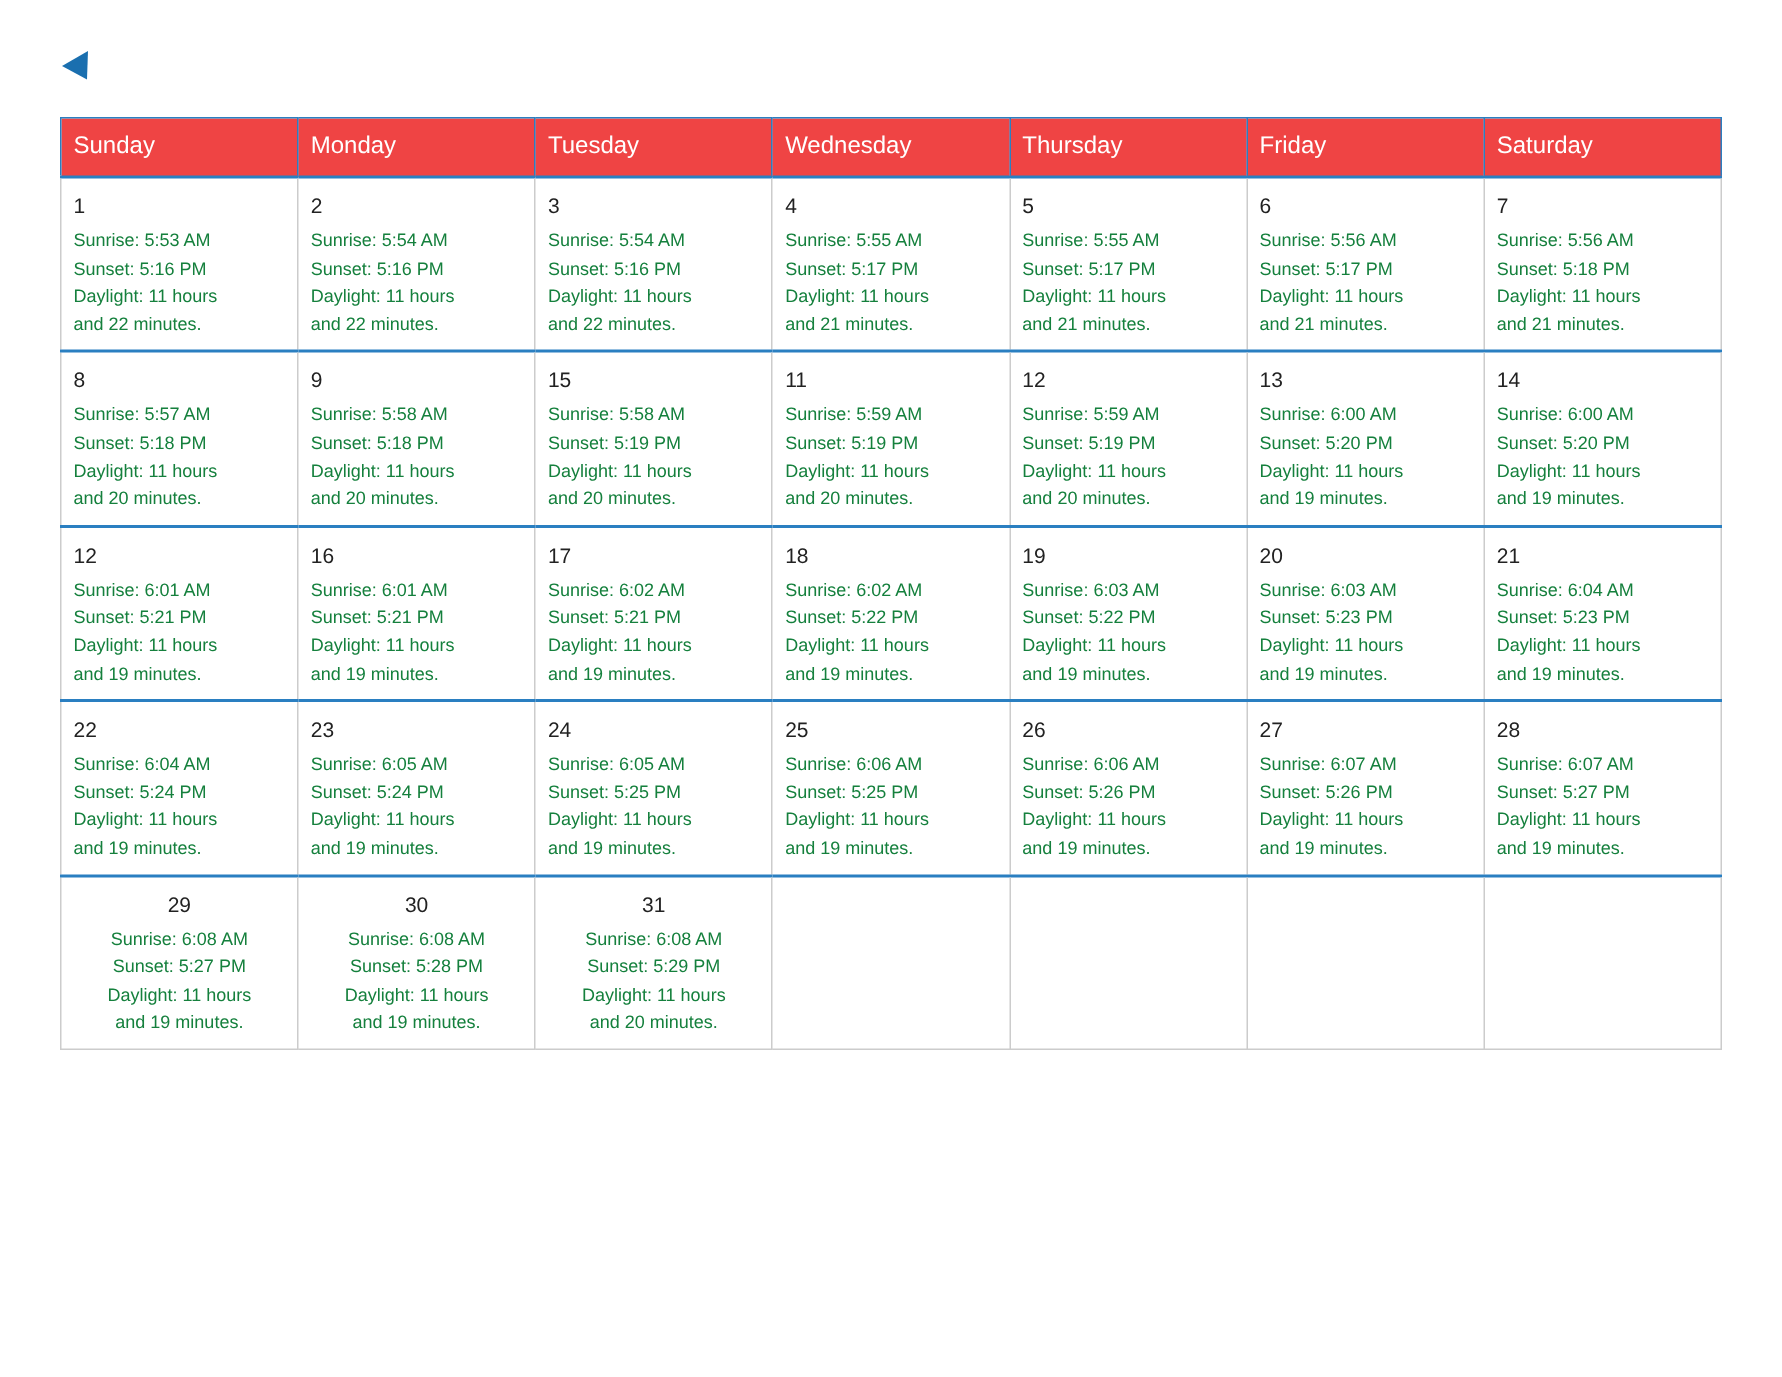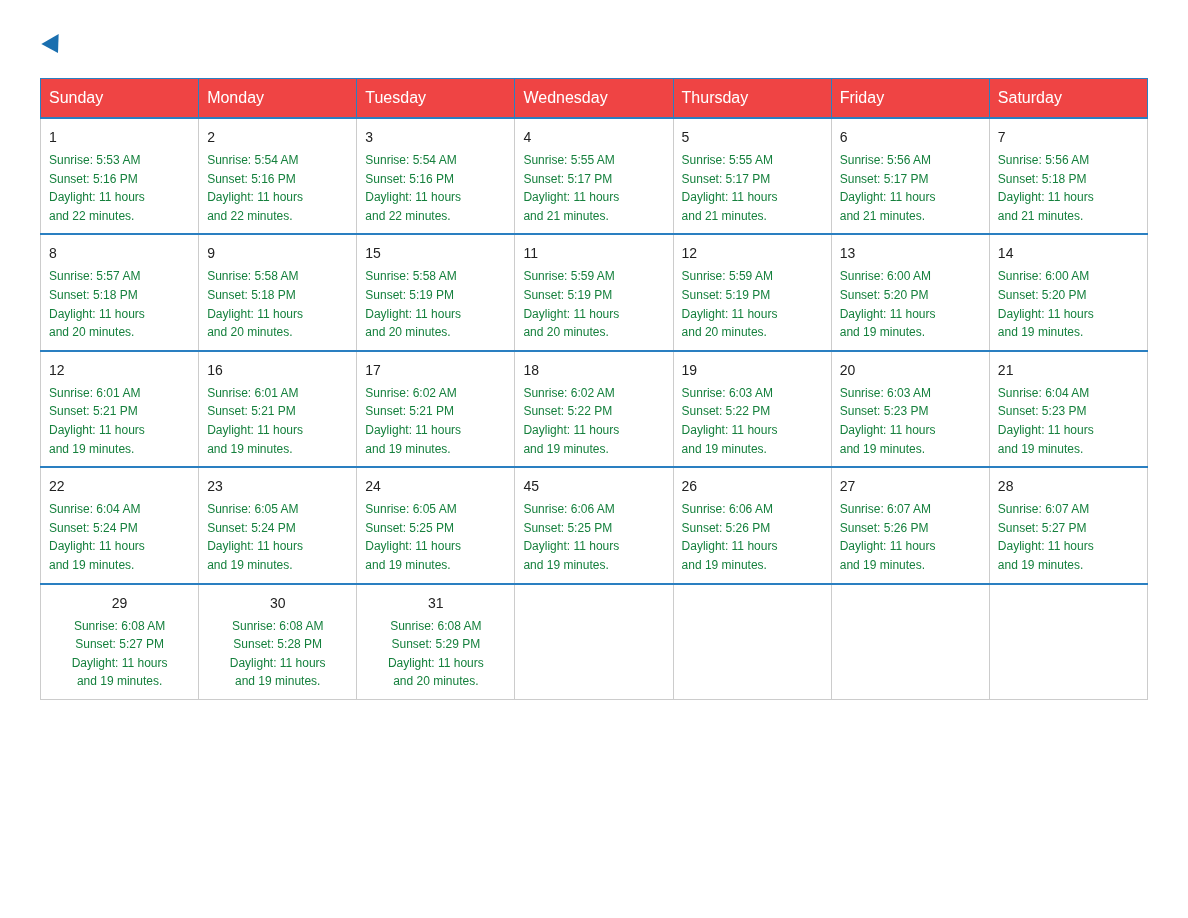--- a/index.html
+++ b/index.html
@@ -226,21 +226,21 @@
         </td>
         <td>
           <span class="day-num">23</span>
           <div class="day-info"><span>Sunrise: 6:05 AM</span><br><span>Sunset: 5:24 PM</span><br><span>Daylight: 11 hours</span><br><span>and 19 minutes.</span></div>
         </td>
         <td>
           <span class="day-num">24</span>
           <div class="day-info"><span>Sunrise: 6:05 AM</span><br><span>Sunset: 5:25 PM</span><br><span>Daylight: 11 hours</span><br><span>and 19 minutes.</span></div>
         </td>
         <td>
-          <span class="day-num">45</span>
+          <span class="day-num">25</span>
           <div class="day-info"><span>Sunrise: 6:06 AM</span><br><span>Sunset: 5:25 PM</span><br><span>Daylight: 11 hours</span><br><span>and 19 minutes.</span></div>
         </td>
         <td>
           <span class="day-num">26</span>
           <div class="day-info"><span>Sunrise: 6:06 AM</span><br><span>Sunset: 5:26 PM</span><br><span>Daylight: 11 hours</span><br><span>and 19 minutes.</span></div>
         </td>
         <td>
           <span class="day-num">27</span>
           <div class="day-info"><span>Sunrise: 6:07 AM</span><br><span>Sunset: 5:26 PM</span><br><span>Daylight: 11 hours</span><br><span>and 19 minutes.</span></div>
         </td>

